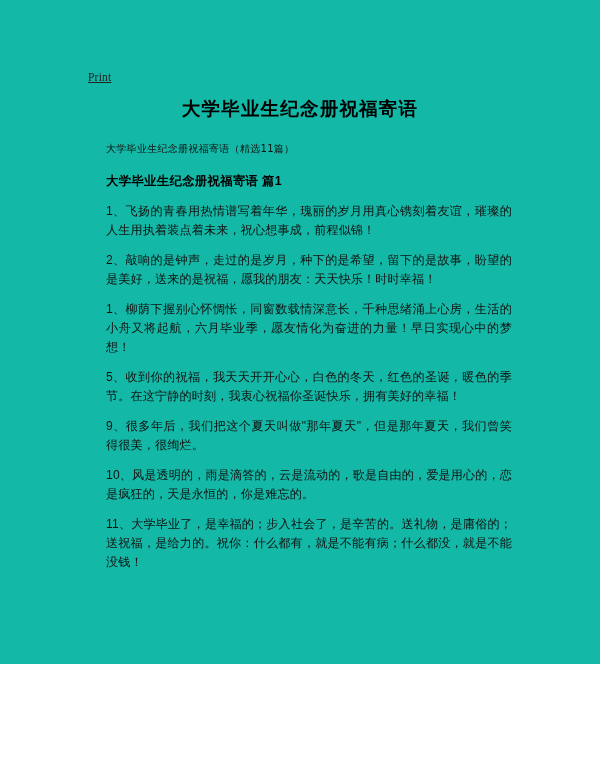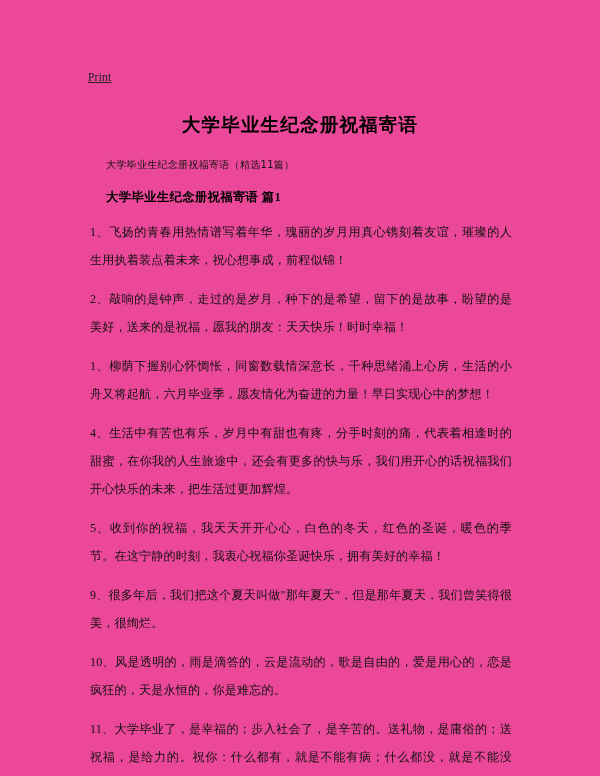--- a/index.html
+++ b/index.html
@@ -11,24 +11,24 @@
   body {
     width: 600px;
     height: 776px;
     font-family: "Liberation Serif", "DejaVu Serif", serif;
     color: #1a1a1a;
     position: relative;
     overflow: hidden;
   }
   .page {
     width: 600px;
-    height: 776px;
+    height: 664px;
     box-sizing: border-box;
     padding: 0;
-    background: #ec4899;
+    background: #14b8a6;
     position: relative;
   }
   .print-link {
     position: absolute;
     left: 88px;
     top: 70px;
     font-size: 11.5px;
     font-family: "Liberation Serif", "DejaVu Serif", serif;
     color: #222;
     letter-spacing: 0.2px;
@@ -39,52 +39,52 @@
     left: 88px;
     top: 96px;
     width: 424px;
   }
   .doc-title {
     font-family: "DejaVu Sans", "Liberation Sans", sans-serif;
     font-size: 18.5px;
     font-weight: 700;
     text-align: center;
     letter-spacing: 1.2px;
-    margin: 16px 0 18px 0;
+    margin: 0 0 18px 0;
     color: #000;
     line-height: 26px;
   }
   .subtitle {
     font-size: 10px;
     margin: 0 0 14px 0;
     padding-left: 18px;
     letter-spacing: 0.3px;
     color: #111;
     line-height: 18px;
     font-family: "DejaVu Sans", "Liberation Sans", sans-serif;
   }
   .section-heading {
     font-size: 12.4px;
     font-weight: 700;
     margin: 0 0 12px 0;
     padding-left: 18px;
     letter-spacing: 0.3px;
     color: #000;
     line-height: 18px;
-    font-family: Liberation Serif, serif;
+    font-family: Liberation Sans, sans-serif;
   }
   .para {
     font-size: 12.1px;
-    line-height: 28px;
-    margin: 0 0 11px 2px;
+    line-height: 19px;
+    margin: 0 0 11px 18px;
     text-align: justify;
     text-justify: inter-ideograph;
     color: #111;
     letter-spacing: 0.15px;
-    font-family: Liberation Serif, serif;
+    font-family: Liberation Sans, sans-serif;
     word-break: break-all;
   }
   .para:last-child { margin-bottom: 0; }
 </style>
 </head>
 <body>
 
 <div class="page">
 
   <a class="print-link" href="#">Print</a>
@@ -94,21 +94,20 @@
     <h1 class="doc-title">大学毕业生纪念册祝福寄语</h1>
 
     <p class="subtitle">大学毕业生纪念册祝福寄语（精选11篇）</p>
 
     <h2 class="section-heading">大学毕业生纪念册祝福寄语 篇1</h2>
 
     <div>
       <p class="para">1、飞扬的青春用热情谱写着年华，瑰丽的岁月用真心镌刻着友谊，璀璨的人生用执着装点着未来，祝心想事成，前程似锦！</p>
       <p class="para">2、敲响的是钟声，走过的是岁月，种下的是希望，留下的是故事，盼望的是美好，送来的是祝福，愿我的朋友：天天快乐！时时幸福！</p>
       <p class="para">1、柳荫下握别心怀惆怅，同窗数载情深意长，千种思绪涌上心房，生活的小舟又将起航，六月毕业季，愿友情化为奋进的力量！早日实现心中的梦想！</p>
-      <p class="para">4、生活中有苦也有乐，岁月中有甜也有疼，分手时刻的痛，代表着相逢时的甜蜜，在你我的人生旅途中，还会有更多的快与乐，我们用开心的话祝福我们开心快乐的未来，把生活过更加辉煌。</p>
       <p class="para">5、收到你的祝福，我天天开开心心，白色的冬天，红色的圣诞，暖色的季节。在这宁静的时刻，我衷心祝福你圣诞快乐，拥有美好的幸福！</p>
       <p class="para">9、很多年后，我们把这个夏天叫做"那年夏天"，但是那年夏天，我们曾笑得很美，很绚烂。</p>
       <p class="para">10、风是透明的，雨是滴答的，云是流动的，歌是自由的，爱是用心的，恋是疯狂的，天是永恒的，你是难忘的。</p>
       <p class="para">11、大学毕业了，是幸福的；步入社会了，是辛苦的。送礼物，是庸俗的；送祝福，是给力的。祝你：什么都有，就是不能有病；什么都没，就是不能没钱！</p>
 
     </div>
 
   </div>
 </div>
 

